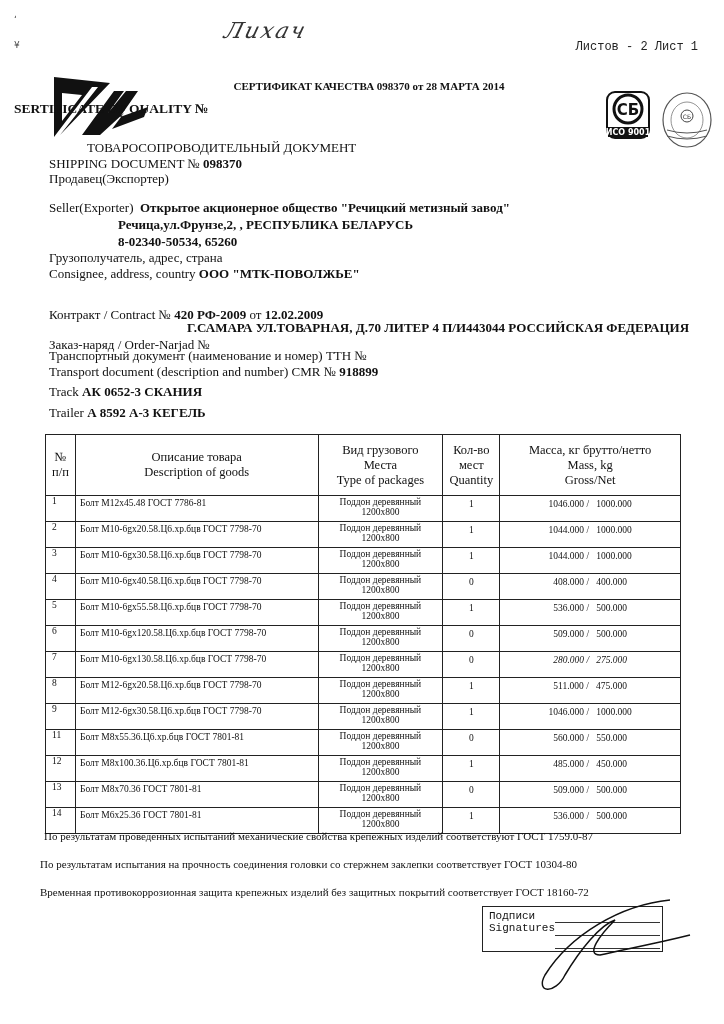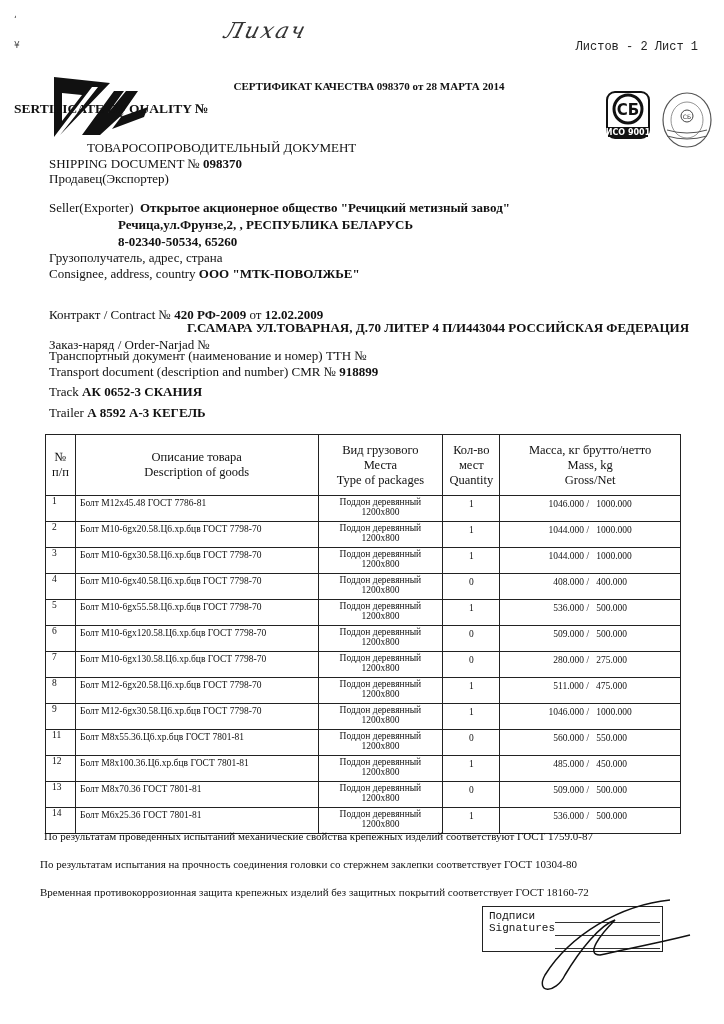--- a/index.html
+++ b/index.html
@@ -222,21 +222,21 @@
     <td class="mass" style="white-space: pre;">509.000 /   500.000</td>
   </tr>
       <tr>
     <td class="num">7</td>
     <td class="desc">Болт М10-6gх130.58.Ц6.хр.бцв ГОСТ 7798-70</td>
     <td class="pack">
           <div class="p1">Поддон деревянный</div>
           <div class="p2">1200х800</div>
         </td>
     <td class="qty">0</td>
-    <td class="mass" style="white-space: pre;">280.000 /   275.000</td>
+    <td class="mass" style="white-space: pre; font-style: italic;">280.000 /   275.000</td>
   </tr>
       <tr>
     <td class="num">8</td>
     <td class="desc">Болт М12-6gх20.58.Ц6.хр.бцв ГОСТ 7798-70</td>
     <td class="pack">
           <div class="p1">Поддон деревянный</div>
           <div class="p2">1200х800</div>
         </td>
     <td class="qty">1</td>
     <td class="mass" style="white-space: pre;">511.000 /   475.000</td>

